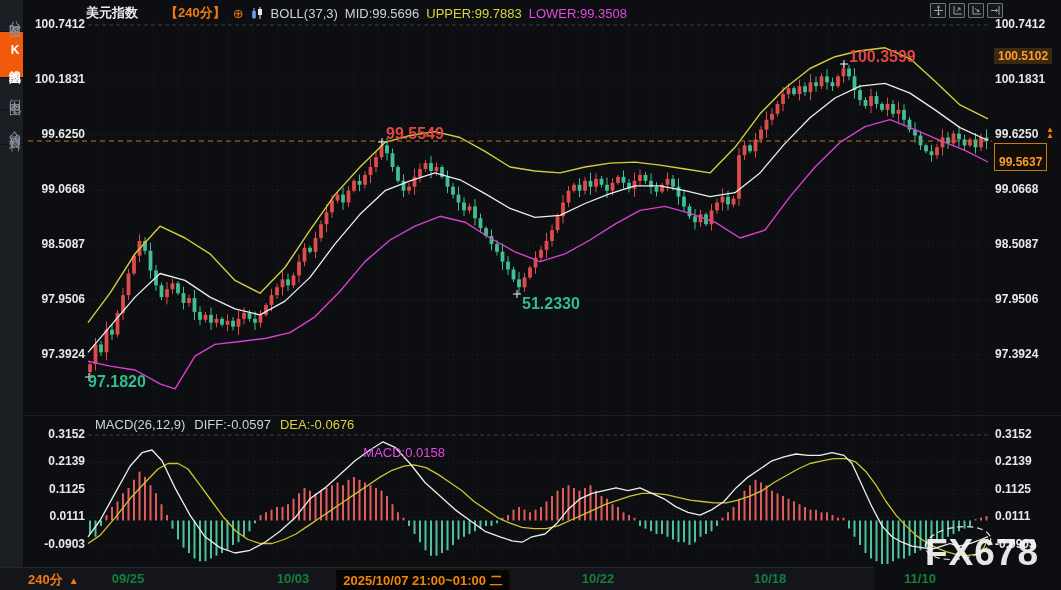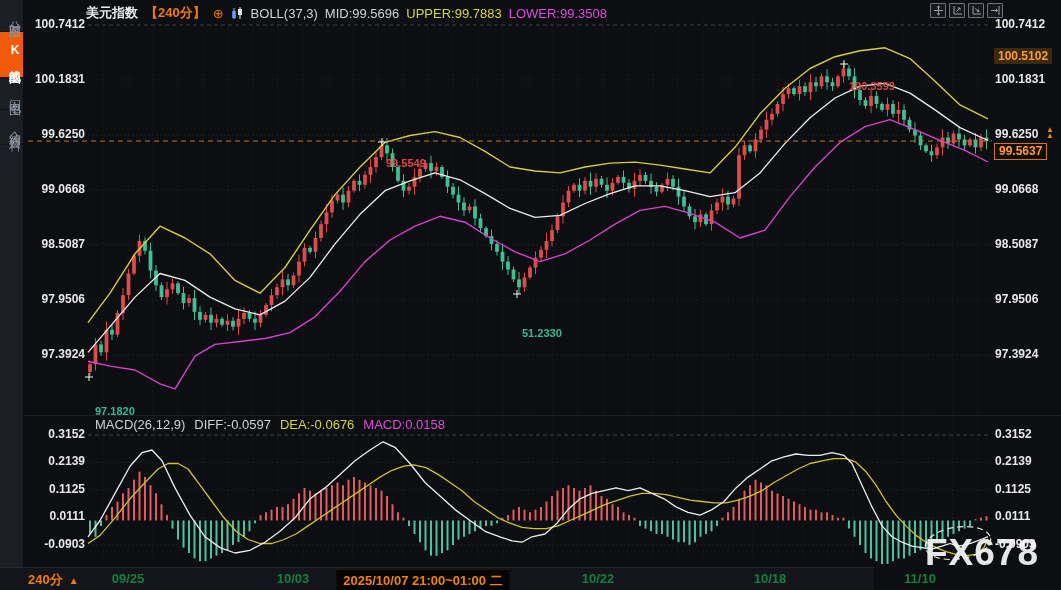--- a/index.html
+++ b/index.html
@@ -8,53 +8,53 @@
   #chart-svg{position:absolute;left:0;top:0;}
   
   #sidebar{position:absolute;left:0;top:0;width:23px;height:590px;background:#1b1e23;border-right:1px solid #0a0c0e;}
   .side-item{writing-mode:vertical-rl;text-orientation:upright;letter-spacing:3px;
              width:23px;padding:11px 0;text-align:center;font-size:12px;color:#8f95a0;
              border-bottom:1px solid #111317;cursor:pointer;}
   .side-item.active{background:#f05a0a;color:#ffffff;font-weight:bold;}
   
   .main-header{position:absolute;left:86px;top:4px;display:flex;gap:7px;align-items:center;font-size:13px;white-space:nowrap;z-index:5;}
   .h-sym{color:#e8eaec;font-weight:bold;}
-  .h-period{color:#f07a10;font-weight:bold;}
+  .h-period{color:#f07a10;font-weight:bold;margin-left:20px;}
   .h-plus{color:#f07a10;font-size:13px;}
   .h-dim{color:#cfd3d8;}
   .h-upper{color:#d6d63c;}
   .h-lower{color:#e04ae0;}
   .macd-header{position:absolute;left:95px;top:417px;display:flex;gap:9px;font-size:13px;white-space:nowrap;z-index:5;}
   .m-dim{color:#cfd3d8;}
   .m-dea{color:#d6d63c;}
-  .m-macd{color:#e04ae0;}
+  .m-macd{color:#e04ae0;margin-top:28px;}
   
   #toolbar{position:absolute;left:930px;top:3px;display:flex;gap:3px;z-index:6;}
   .tool-btn{width:14px;height:13px;border:1px solid #6d737c;background:#16181c;border-radius:1px;
             display:flex;align-items:center;justify-content:center;cursor:pointer;}
   
   .axis-label{position:absolute;font-size:12px;font-weight:bold;color:#e8e8e8;white-space:nowrap;}
   .ax-left{right:0;}
   #left-axis{position:absolute;left:24px;top:0;width:61px;height:590px;}
   #right-axis{position:absolute;left:995px;top:0;width:64px;height:590px;}
   .badge-high{position:absolute;left:994px;top:48px;background:#3b2a12;color:#ff9a2e;font-size:12px;
               font-weight:bold;padding:1px 4px;z-index:4;}
   .badge-last{position:absolute;left:994px;top:143px;background:#120d05;color:#ff9a2e;font-size:12px;
-              font-weight:bold;padding:0 4px 1px 4px;border:1px solid #c87818;z-index:4;}
+              font-weight:bold;padding:11px 4px 1px 4px;border:1px solid #c87818;z-index:4;}
   .scroll-btn{position:absolute;left:1046px;top:127px;color:#f08300;font-size:8px;line-height:6px;
               text-align:center;cursor:pointer;z-index:4;}
   
   #bottom-bar{position:absolute;left:0;top:567px;width:874px;height:23px;background:#13151a;border-top:1px solid #24272d;}
   .x-tick{position:absolute;top:3px;transform:translateX(-50%);font-size:13px;font-weight:bold;color:#15803d;}
   #cursor-box{position:absolute;top:1px;transform:translateX(-50%);background:#050505;color:#ef8508;
               font-size:13px;font-weight:bold;padding:2px 7px;border:1px solid #211709;}
   #period-btn{position:absolute;left:28px;top:3px;color:#f07a10;font-size:13px;font-weight:bold;cursor:pointer;display:flex;gap:6px;align-items:center;}
   #period-btn .tri{font-size:10px;}
   
-  .anno{position:absolute;font-size:11px;font-weight:bold;white-space:nowrap;z-index:3;margin-top:32px;}
+  .anno{position:absolute;font-size:16px;font-weight:bold;white-space:nowrap;z-index:3;}
   .anno.red{color:#e04545;}
   .anno.green{color:#2fbe8f;}
   #watermark{position:absolute;left:925px;top:532px;font-size:37px;font-weight:bold;color:rgba(246,246,246,.93);
              letter-spacing:1px;z-index:6;}
   #plot-hotzone{position:absolute;left:88px;top:15px;width:902px;height:550px;z-index:2;}
 </style>
 </head>
 <body>
 
 <div id="stage">
@@ -703,21 +703,21 @@
   </div>
 
   <header class="macd-header">
     <span class="m-dim">MACD(26,12,9)</span>
     <span class="m-dim">DIFF:-0.0597</span>
     <span class="m-dea">DEA:-0.0676</span>
     <span class="m-macd">MACD:0.0158</span>
   </header>
 
   <div id="annotations">
-      <div class="anno green" style="left: 95px; top: 373px;">97.1820</div>
+      <div class="anno green" style="left: 88px; top: 373px;">97.1820</div>
       <div class="anno red" style="left: 386px; top: 125px;">99.5549</div>
       <div class="anno green" style="left: 522px; top: 295px;">51.2330</div>
       <div class="anno red" style="left: 849px; top: 48px;">100.3599</div>
     </div>
 
   <div id="bottom-bar">
     <span id="period-btn">
       <span>240分</span>
       <span class="tri">▲</span>
     </span>

